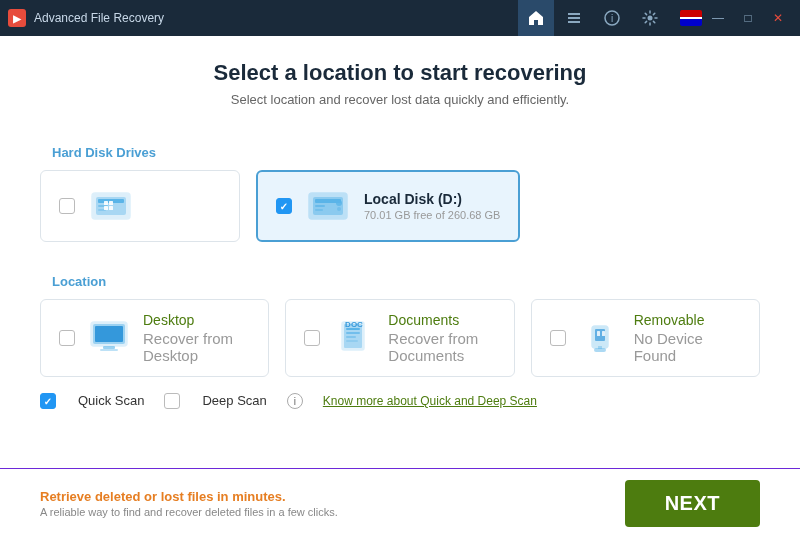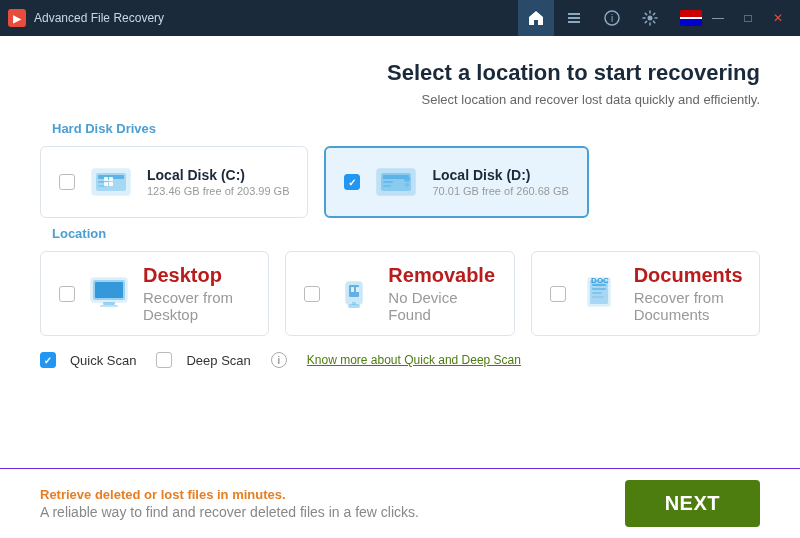--- a/index.html
+++ b/index.html
@@ -100,40 +100,40 @@
     .main-content {
       flex: 1;
       background: white;
       display: flex;
       flex-direction: column;
       padding: 24px 40px 0 40px;
       overflow: hidden;
     }
 
     .page-heading {
-      text-align: right;
+      text-align: center;
       margin-bottom: 6px;
     }
     .page-title {
       font-size: 22px;
       font-weight: 700;
       color: #1a2a3a;
       margin-bottom: 6px;
     }
     .page-subtitle {
       font-size: 13px;
       color: #666;
     }
 
     
     .section-label {
       font-size: 13px;
       color: #4a9fd4;
       font-weight: 600;
-      margin-top: 8px;
+      margin-top: 32px;
       margin-bottom: 10px;
       padding-left: 12px;
     }
 
     
     .drives-row {
       display: flex;
       gap: 16px;
       flex-wrap: wrap;
     }
@@ -221,42 +221,42 @@
       width: 40px;
       height: 40px;
       display: flex;
       align-items: center;
       justify-content: center;
       flex-shrink: 0;
     }
 
     .location-info {}
     .location-name {
-      font-size: 20px;
-      font-weight: 700;
-      color: #b91c1c;
+      font-size: 14px;
+      font-weight: 400;
+      color: #4d7c0f;
     }
     .location-sub {
       font-size: 15px;
       color: #999;
       margin-top: 2px;
     }
 
     
     .scan-options {
       display: flex;
       align-items: center;
       gap: 20px;
       margin-top: 16px;
       flex-wrap: wrap;
     }
     .scan-option {
       display: flex;
-      align-items: center;
-      gap: 14px;
+      align-items: flex-start;
+      gap: 22px;
       cursor: pointer;
     }
     .scan-checkbox {
       width: 16px;
       height: 16px;
       border: 1px solid #bbb;
       border-radius: 3px;
       display: flex;
       align-items: center;
       justify-content: center;
@@ -307,21 +307,21 @@
       padding: 0 40px;
       flex-shrink: 0;
     }
     .footer-text {}
     .footer-promo {
       font-size: 13px;
       color: #e67e22;
       font-weight: 600;
     }
     .footer-sub {
-      font-size: 14px;
+      font-size: 11px;
       color: #888;
       margin-top: 2px;
     }
     .next-button {
       background: #4d7c0f;
       color: white;
       border: none;
       border-radius: 4px;
       padding: 12px 40px;
       font-size: 20px;
@@ -391,24 +391,20 @@
           <rect x="6" y="10" width="30" height="18" rx="2" fill="#5ab4e8" opacity="0.4"></rect>
           <rect x="8" y="12" width="26" height="4" rx="1" fill="#5ab4e8"></rect>
           <rect x="8" y="18" width="10" height="2" rx="1" fill="#5ab4e8" opacity="0.6"></rect>
           <rect x="8" y="22" width="8" height="2" rx="1" fill="#5ab4e8" opacity="0.4"></rect>
 
           <rect x="14" y="14" width="4" height="4" rx="0.5" fill="white" opacity="0.9"></rect>
           <rect x="19" y="14" width="4" height="4" rx="0.5" fill="white" opacity="0.9"></rect>
           <rect x="14" y="19" width="4" height="4" rx="0.5" fill="white" opacity="0.9"></rect>
           <rect x="19" y="19" width="4" height="4" rx="0.5" fill="white" opacity="0.9"></rect>
         </svg>
-      </div>
-      <div class="drive-info">
-        <div class="drive-name">Local Disk (C:)</div>
-        <div class="drive-space">123.46 GB free of 203.99 GB</div>
       </div>
     </div>
 
     <div class="drive-card selected">
       <div class="card-checkbox checked"></div>
       <div class="drive-icon">
         <svg width="42" height="38" viewBox="0 0 42 38">
           <rect x="2" y="6" width="38" height="26" rx="3" fill="#5ab4e8" opacity="0.3" stroke="#5ab4e8" stroke-width="1.5"></rect>
           <rect x="6" y="10" width="30" height="18" rx="2" fill="#5ab4e8" opacity="0.5"></rect>
           <rect x="8" y="12" width="26" height="4" rx="1" fill="#5ab4e8"></rect>
@@ -443,54 +439,54 @@
       <div class="location-info">
         <div class="location-name">Desktop</div>
         <div class="location-sub">Recover from Desktop</div>
       </div>
     </div>
 
     <div class="location-card">
       <div class="card-checkbox"></div>
       <div class="location-icon">
         <svg width="36" height="36" viewBox="0 0 36 36">
-
-          <rect x="10" y="6" width="16" height="22" rx="3" fill="#5ab4e8" opacity="0.3" stroke="#5ab4e8" stroke-width="1.5"></rect>
-          <rect x="13" y="9" width="10" height="12" rx="1" fill="#3498db" opacity="0.7"></rect>
-          <rect x="15" y="11" width="3" height="5" rx="0.5" fill="white" opacity="0.8"></rect>
-          <rect x="20" y="11" width="3" height="5" rx="0.5" fill="white" opacity="0.8"></rect>
-          <rect x="12" y="28" width="12" height="4" rx="2" fill="#5ab4e8" opacity="0.5"></rect>
-          <rect x="16" y="26" width="4" height="3" fill="#5ab4e8" opacity="0.4"></rect>
-        </svg>
-      </div>
-      <div class="location-info">
-        <div class="location-name">Removable</div>
-        <div class="location-sub">No Device Found</div>
-      </div>
-    </div>
-
-    <div class="location-card">
-      <div class="card-checkbox"></div>
-      <div class="location-icon">
-        <svg width="36" height="36" viewBox="0 0 36 36">
           <rect x="6" y="2" width="22" height="28" rx="2" fill="#5ab4e8" opacity="0.2" stroke="#5ab4e8" stroke-width="1.5"></rect>
           <rect x="8" y="4" width="18" height="24" rx="1" fill="#5ab4e8" opacity="0.4"></rect>
           <rect x="10" y="8" width="14" height="2" rx="1" fill="#5ab4e8"></rect>
           <rect x="10" y="12" width="14" height="2" rx="1" fill="#5ab4e8" opacity="0.7"></rect>
           <rect x="10" y="16" width="10" height="2" rx="1" fill="#5ab4e8" opacity="0.5"></rect>
           <rect x="10" y="20" width="12" height="2" rx="1" fill="#5ab4e8" opacity="0.3"></rect>
           <text x="18" y="7" text-anchor="middle" font-size="8" fill="#3498db" font-weight="bold">DOC</text>
         </svg>
       </div>
       <div class="location-info">
         <div class="location-name">Documents</div>
         <div class="location-sub">Recover from Documents</div>
       </div>
     </div>
 
+    <div class="location-card">
+      <div class="card-checkbox"></div>
+      <div class="location-icon">
+        <svg width="36" height="36" viewBox="0 0 36 36">
+
+          <rect x="10" y="6" width="16" height="22" rx="3" fill="#5ab4e8" opacity="0.3" stroke="#5ab4e8" stroke-width="1.5"></rect>
+          <rect x="13" y="9" width="10" height="12" rx="1" fill="#3498db" opacity="0.7"></rect>
+          <rect x="15" y="11" width="3" height="5" rx="0.5" fill="white" opacity="0.8"></rect>
+          <rect x="20" y="11" width="3" height="5" rx="0.5" fill="white" opacity="0.8"></rect>
+          <rect x="12" y="28" width="12" height="4" rx="2" fill="#5ab4e8" opacity="0.5"></rect>
+          <rect x="16" y="26" width="4" height="3" fill="#5ab4e8" opacity="0.4"></rect>
+        </svg>
+      </div>
+      <div class="location-info">
+        <div class="location-name">Removable</div>
+        <div class="location-sub">No Device Found</div>
+      </div>
+    </div>
+
   </div>
 
   <div class="scan-options">
     <div class="scan-option">
       <div class="scan-checkbox checked"></div>
       <span class="scan-label">Quick Scan</span>
     </div>
     <div class="scan-option">
       <div class="scan-checkbox"></div>
       <span class="scan-label">Deep Scan</span>

